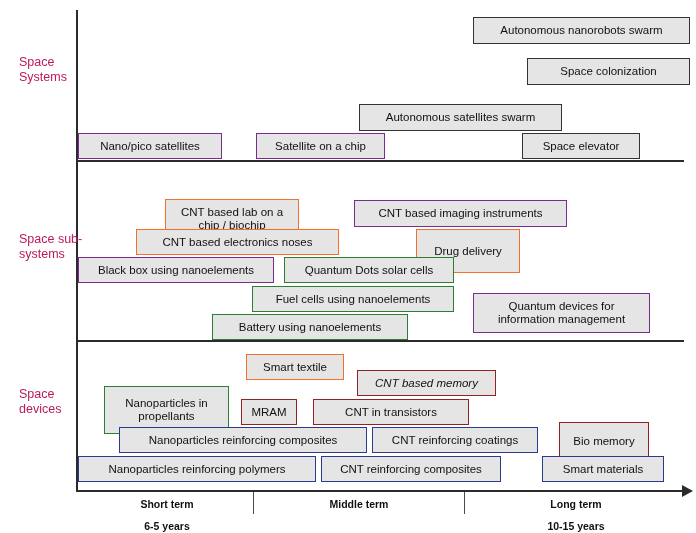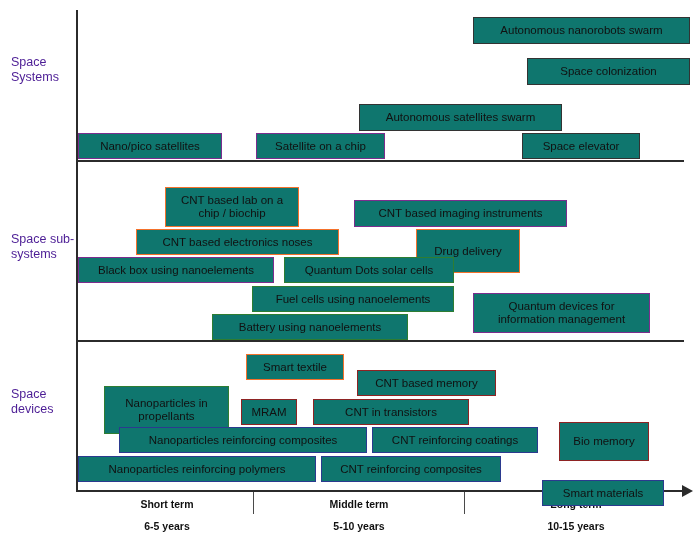--- a/index.html
+++ b/index.html
@@ -54,45 +54,45 @@
     position: absolute;
     top: 492px;
     width: 1px;
     height: 22px;
     background: #4a4a4a;
   }
 
   
   .row-label {
     position: absolute;
-    left: 11px;
+    left: 19px;
     width: 70px;
     font-size: 12.5px;
     line-height: 15px;
-    color: #4c1d95;
+    color: #be185d;
     text-align: left;
   }
 
   
   .time-label {
     position: absolute;
     text-align: center;
     font-size: 10.5px;
     font-weight: bold;
     color: #111111;
     line-height: 15px;
   }
   .time-label .term { display: block; }
   .time-label .years { display: block; margin-top: 7px; }
 
   
   .tech-box {
     position: absolute;
     box-sizing: border-box;
-    background: #0f766e;
+    background: #e5e5e5;
     border: 1.4px solid #333333;
     display: flex;
     align-items: center;
     justify-content: center;
     text-align: center;
     font-size: 11.5px;
     line-height: 13px;
     color: #111111;
     padding: 0 4px;
     white-space: pre-line;
@@ -123,52 +123,51 @@
       <div class="row-label" style="top: 387px; white-space: pre-line;">Space
 devices</div>
     </div>
   <div id="timeline-layer">
       <div class="time-label" style="left: 84px; width: 166px; top: 497px;">
         <span class="term">Short term</span>
         <span class="years">6-5 years</span>
       </div>
       <div class="time-label" style="left: 256px; width: 206px; top: 497px;">
         <span class="term">Middle term</span>
-        <span class="years">5-10 years</span>
       </div>
       <div class="time-label" style="left: 468px; width: 216px; top: 497px;">
         <span class="term">Long term</span>
         <span class="years">10-15 years</span>
       </div>
     </div>
   <div id="boxes-layer">
       <div class="tech-box" style="left: 473px; top: 17px; width: 217px; height: 27px; border-color: rgb(51, 51, 51);">Autonomous nanorobots swarm</div>
       <div class="tech-box" style="left: 527px; top: 58px; width: 163px; height: 27px; border-color: rgb(51, 51, 51);">Space colonization</div>
       <div class="tech-box" style="left: 359px; top: 104px; width: 203px; height: 27px; border-color: rgb(51, 51, 51);">Autonomous satellites swarm</div>
       <div class="tech-box" style="left: 78px; top: 133px; width: 144px; height: 26px; border-color: rgb(123, 45, 142);">Nano/pico satellites</div>
       <div class="tech-box" style="left: 256px; top: 133px; width: 129px; height: 26px; border-color: rgb(123, 45, 142);">Satellite on a chip</div>
       <div class="tech-box" style="left: 522px; top: 133px; width: 118px; height: 26px; border-color: rgb(51, 51, 51);">Space elevator</div>
-      <div class="tech-box" style="left: 165px; top: 187px; width: 134px; height: 40px; border-color: rgb(244, 113, 43);">CNT based lab on a
+      <div class="tech-box" style="left: 165px; top: 199px; width: 134px; height: 40px; border-color: rgb(244, 113, 43);">CNT based lab on a
 chip / biochip</div>
       <div class="tech-box" style="left: 354px; top: 200px; width: 213px; height: 27px; border-color: rgb(123, 45, 142);">CNT based imaging instruments</div>
       <div class="tech-box" style="left: 136px; top: 229px; width: 203px; height: 26px; border-color: rgb(244, 113, 43);">CNT based electronics noses</div>
       <div class="tech-box" style="left: 416px; top: 229px; width: 104px; height: 44px; border-color: rgb(244, 113, 43);">Drug delivery</div>
       <div class="tech-box" style="left: 78px; top: 257px; width: 196px; height: 26px; border-color: rgb(123, 45, 142);">Black box using nanoelements</div>
       <div class="tech-box" style="left: 284px; top: 257px; width: 170px; height: 26px; border-color: rgb(46, 125, 50);">Quantum Dots solar cells</div>
       <div class="tech-box" style="left: 252px; top: 286px; width: 202px; height: 26px; border-color: rgb(46, 125, 50);">Fuel cells using nanoelements</div>
       <div class="tech-box" style="left: 473px; top: 293px; width: 177px; height: 40px; border-color: rgb(123, 45, 142);">Quantum devices for
 information management</div>
       <div class="tech-box" style="left: 212px; top: 314px; width: 196px; height: 26px; border-color: rgb(46, 125, 50);">Battery using nanoelements</div>
       <div class="tech-box" style="left: 246px; top: 354px; width: 98px; height: 26px; border-color: rgb(244, 113, 43);">Smart textile</div>
-      <div class="tech-box" style="left: 357px; top: 370px; width: 139px; height: 26px; border-color: rgb(142, 35, 35);">CNT based memory</div>
+      <div class="tech-box" style="left: 357px; top: 370px; width: 139px; height: 26px; border-color: rgb(142, 35, 35); font-style: italic;">CNT based memory</div>
       <div class="tech-box" style="left: 104px; top: 386px; width: 125px; height: 48px; border-color: rgb(46, 125, 50);">Nanoparticles in
 propellants</div>
       <div class="tech-box" style="left: 241px; top: 399px; width: 56px; height: 26px; border-color: rgb(142, 35, 35);">MRAM</div>
       <div class="tech-box" style="left: 313px; top: 399px; width: 156px; height: 26px; border-color: rgb(142, 35, 35); text-align: center;">CNT in transistors</div>
       <div class="tech-box" style="left: 119px; top: 427px; width: 248px; height: 26px; border-color: rgb(43, 58, 143);">Nanoparticles reinforcing composites</div>
       <div class="tech-box" style="left: 372px; top: 427px; width: 166px; height: 26px; border-color: rgb(43, 58, 143);">CNT reinforcing coatings</div>
       <div class="tech-box" style="left: 559px; top: 422px; width: 90px; height: 39px; border-color: rgb(142, 35, 35);">Bio memory</div>
       <div class="tech-box" style="left: 78px; top: 456px; width: 238px; height: 26px; border-color: rgb(43, 58, 143);">Nanoparticles reinforcing polymers</div>
       <div class="tech-box" style="left: 321px; top: 456px; width: 180px; height: 26px; border-color: rgb(43, 58, 143);">CNT reinforcing composites</div>
-      <div class="tech-box" style="left: 542px; top: 456px; width: 122px; height: 26px; border-color: rgb(43, 58, 143); margin-top: 24px;">Smart materials</div>
+      <div class="tech-box" style="left: 542px; top: 456px; width: 122px; height: 26px; border-color: rgb(43, 58, 143);">Smart materials</div>
     </div>
 
 </div>
 
 </body></html>

